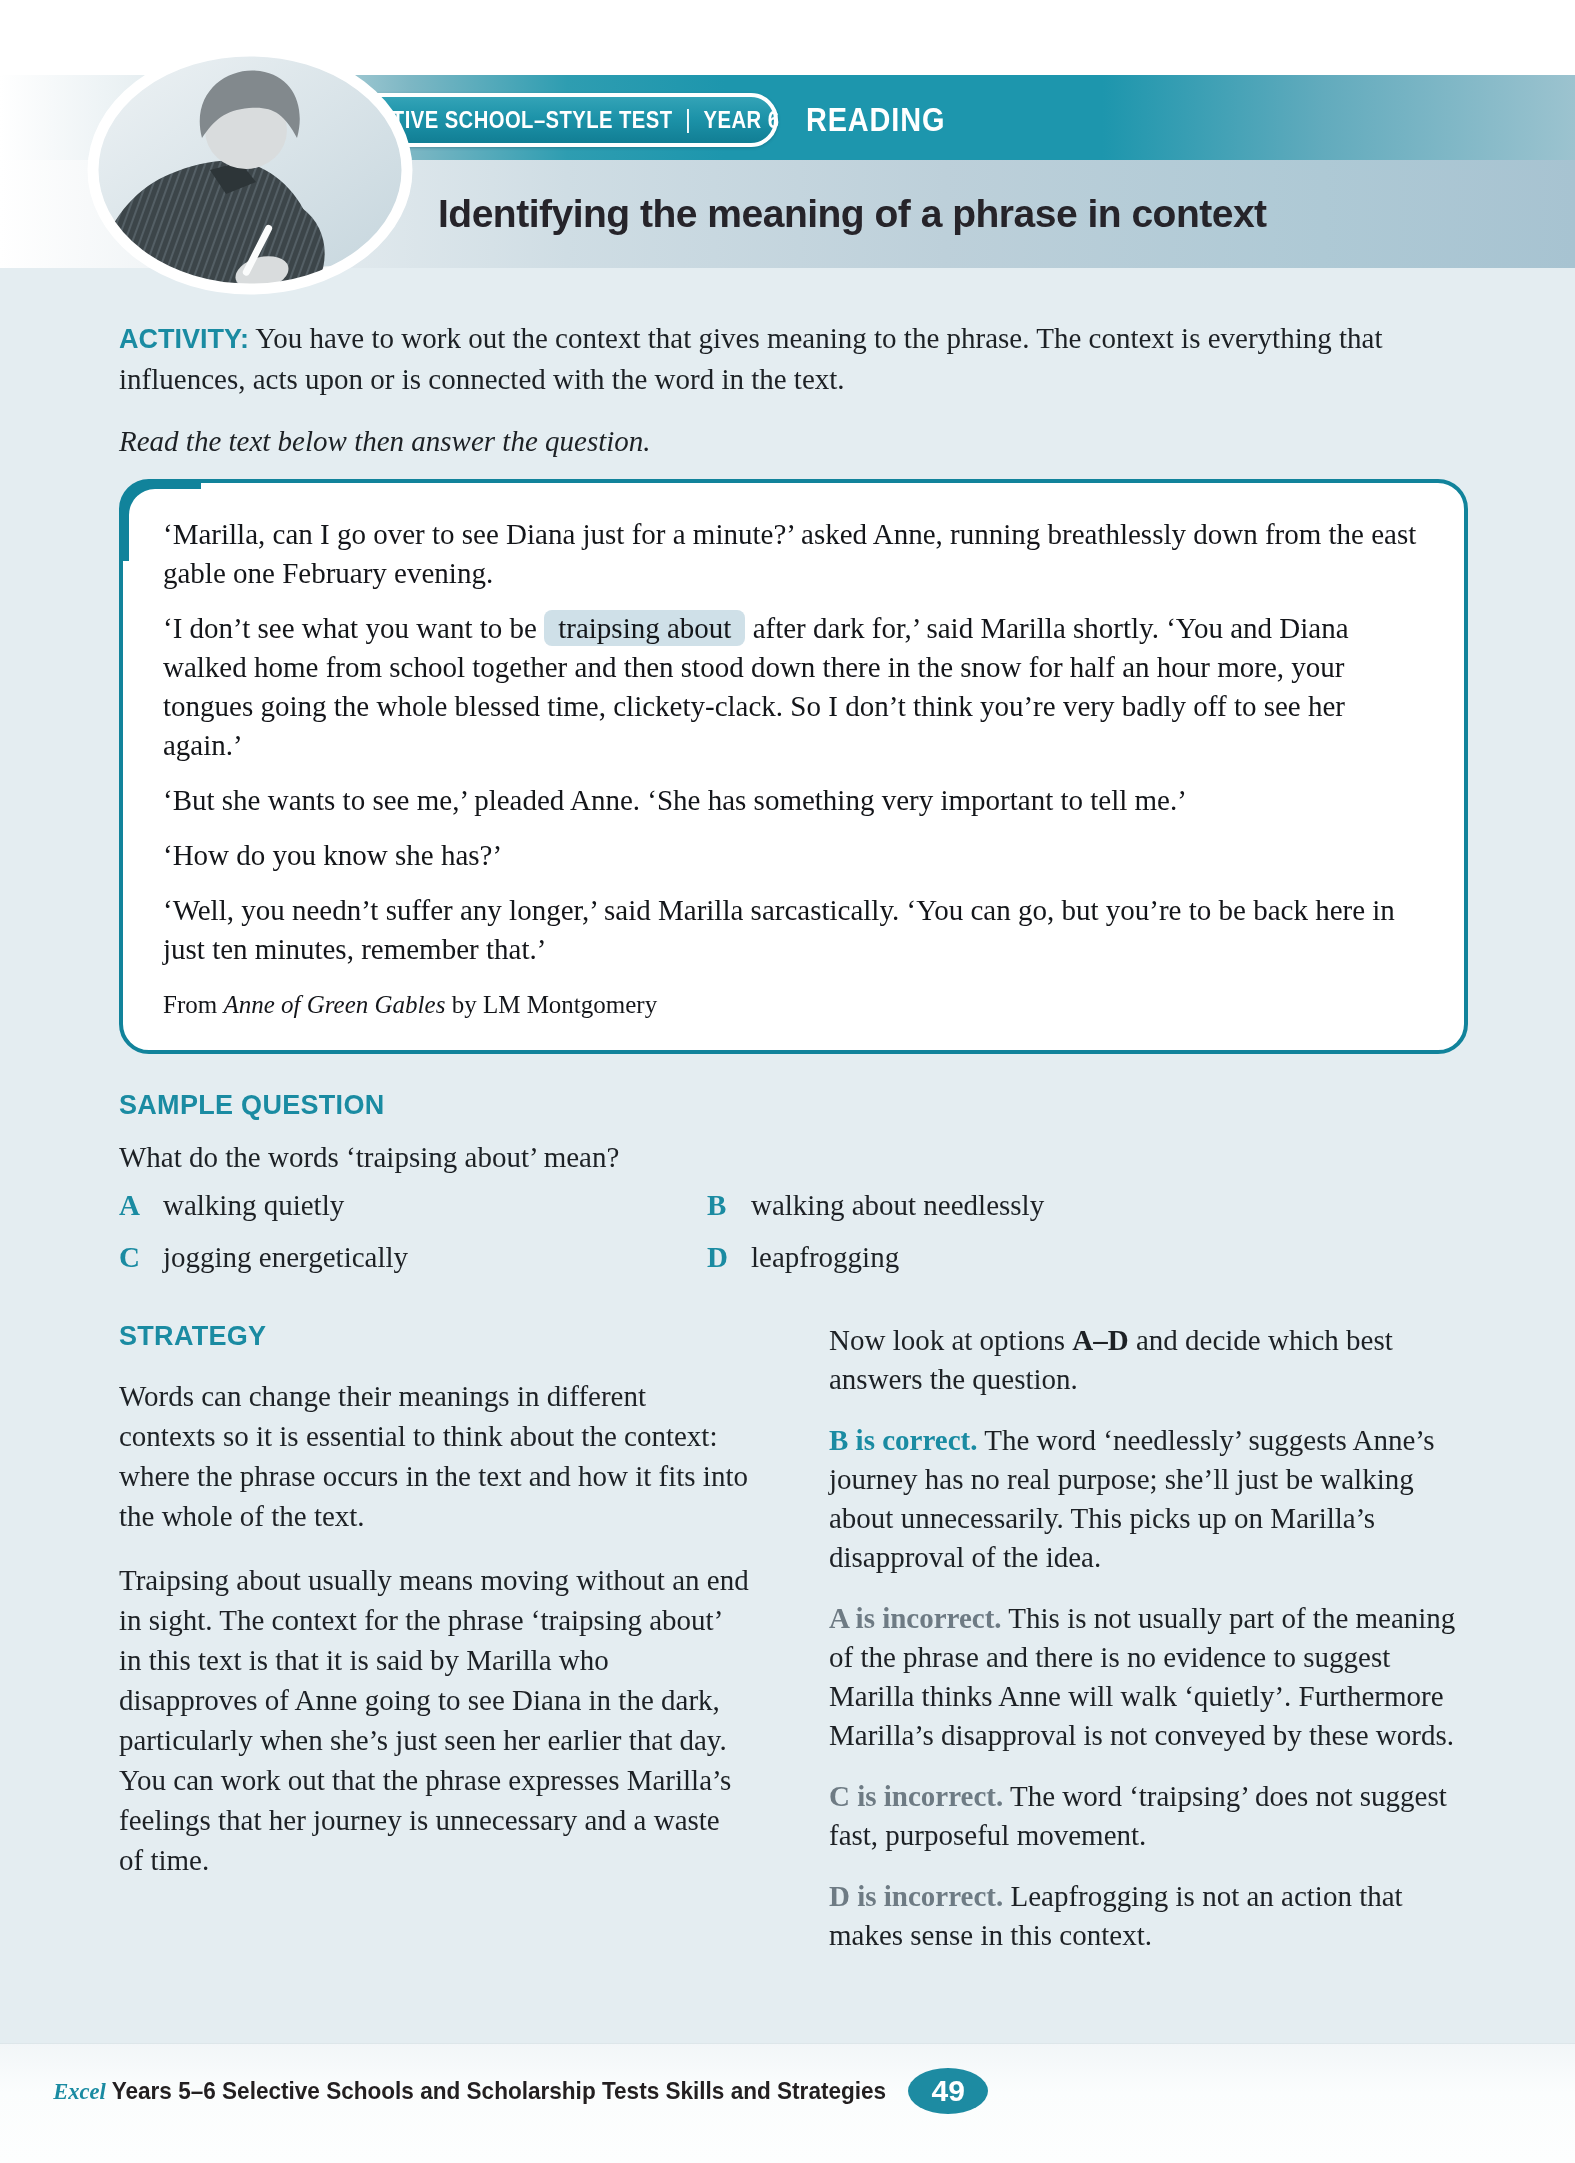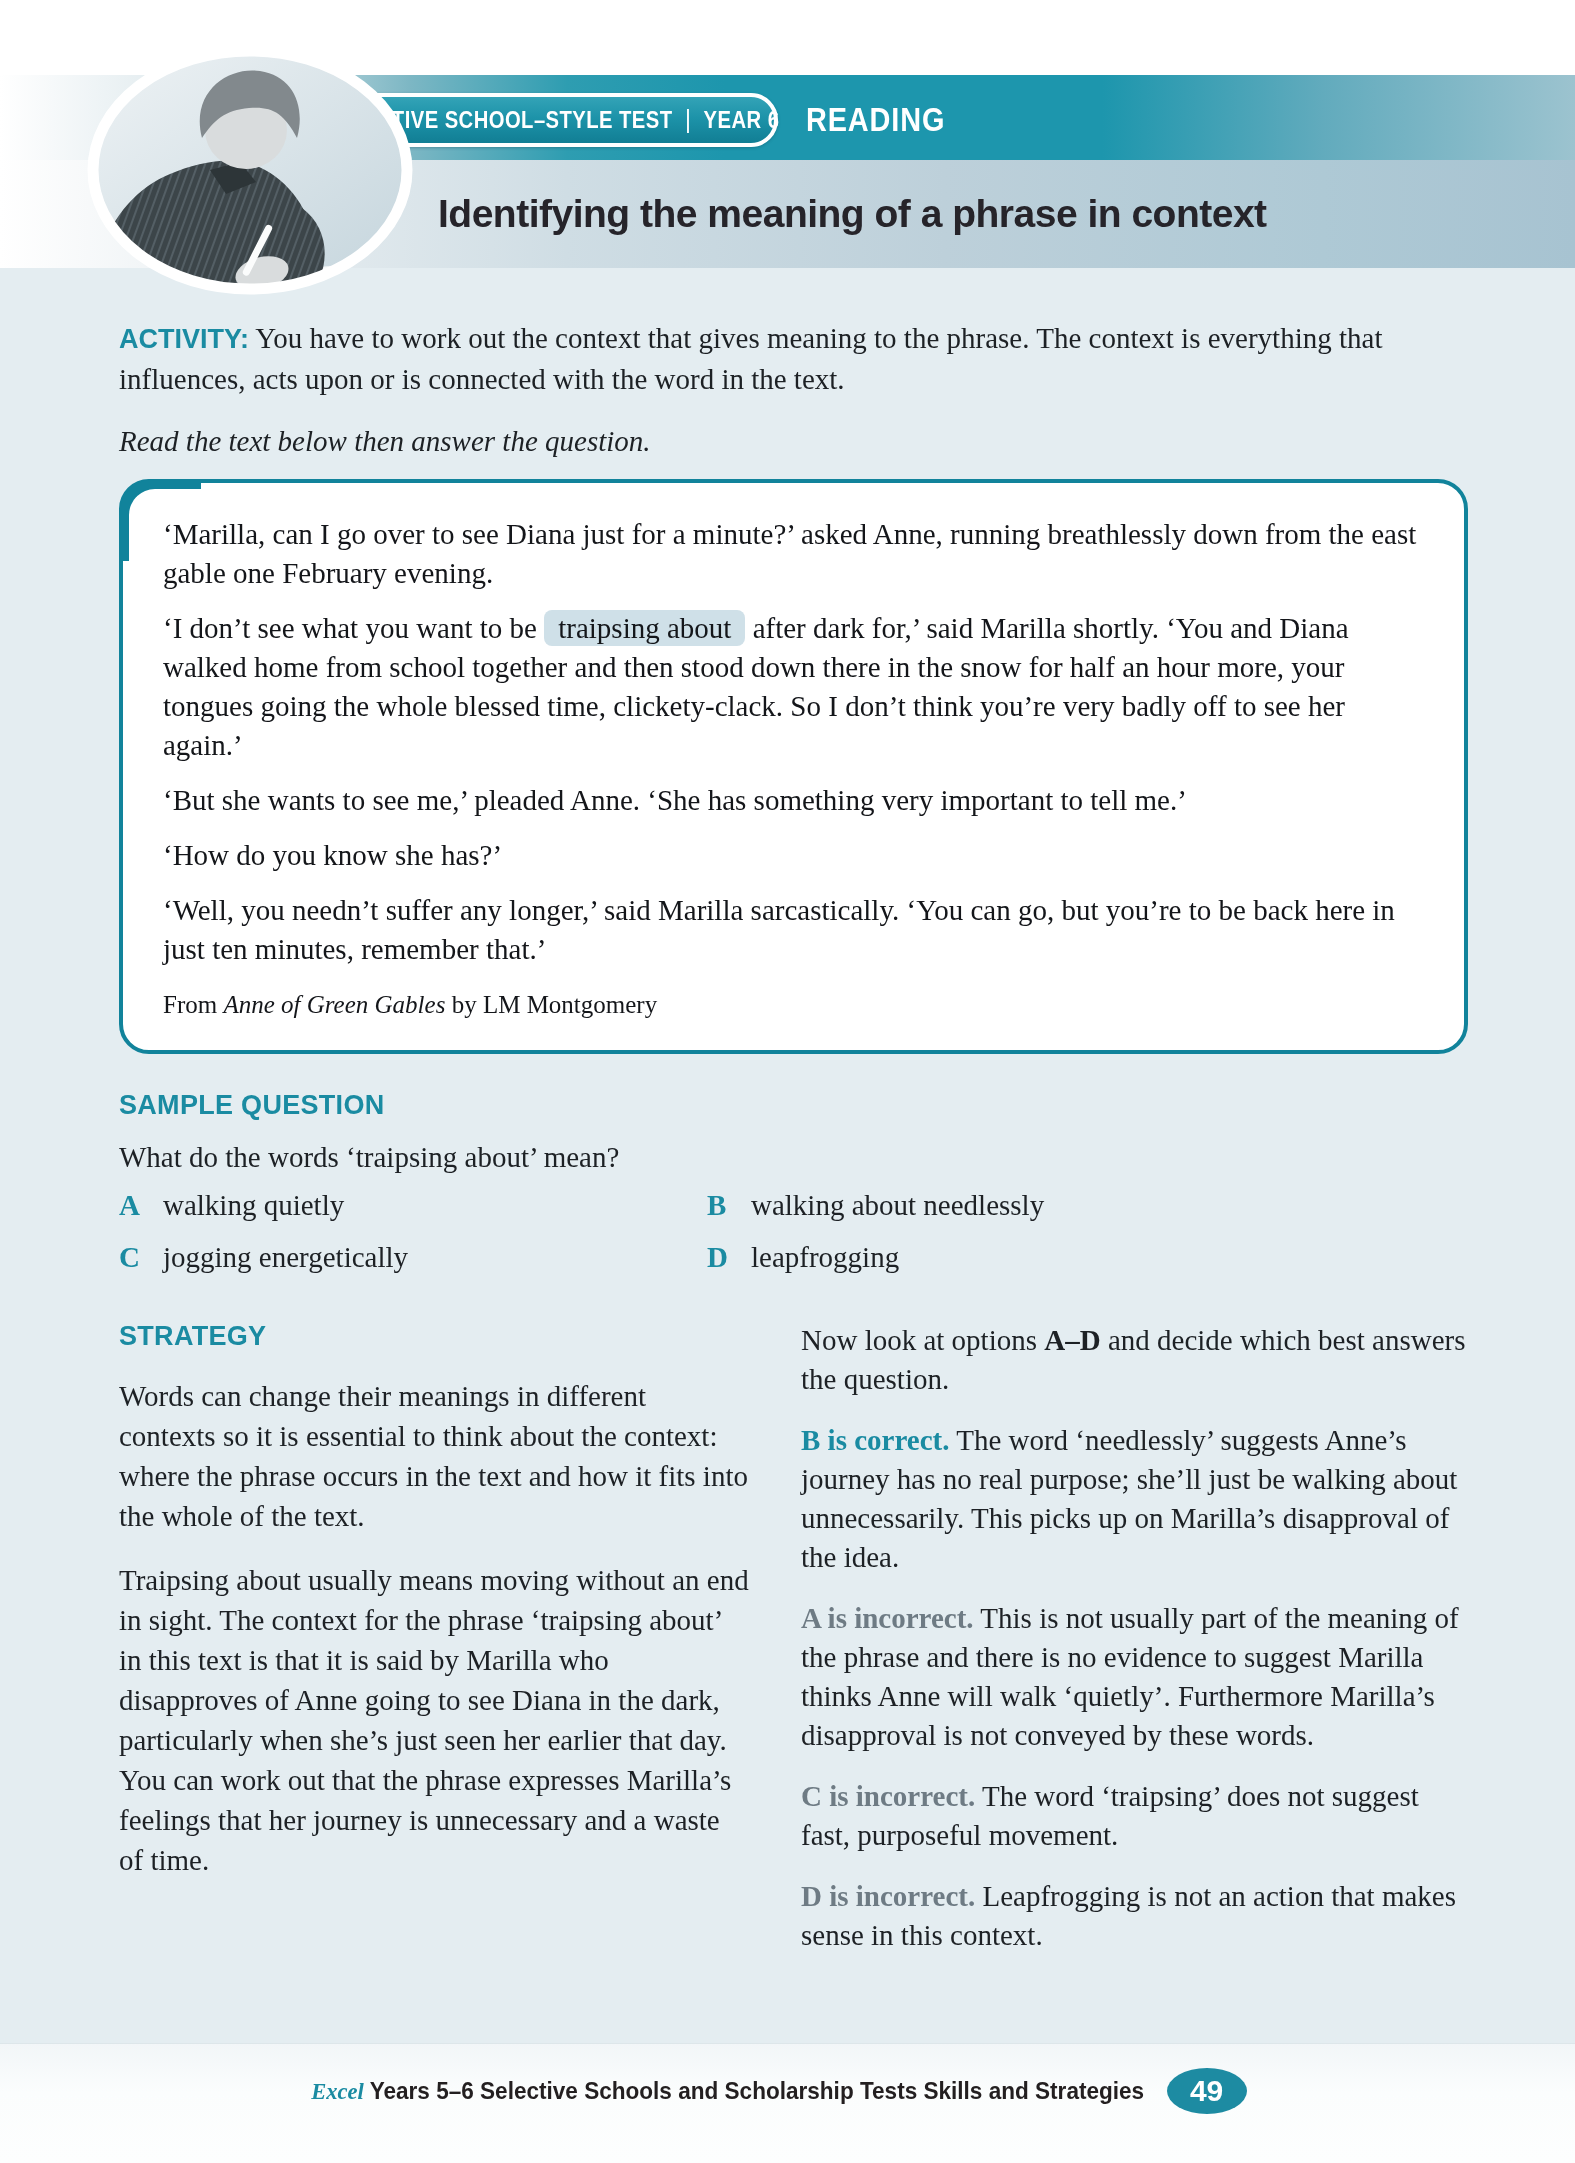--- a/index.html
+++ b/index.html
@@ -72,36 +72,36 @@
     font-size:27px; color:#1a8ba2; letter-spacing:.3px;
   }
   .sq-heading { margin-top:36px; }
   .question { margin-top:16px; font-size:29px; line-height:40px; color:#1d2125; }
   .options {
     display:grid; grid-template-columns:588px 1fr; row-gap:12px; margin-top:8px;
   }
   .option { display:flex; font-size:29px; line-height:40px; color:#1d2125; }
   .opt-letter { color:#1a8ba2; font-weight:bold; width:44px; flex:0 0 44px; }
   .strategy-grid {
-    display:grid; grid-template-columns:630px 1fr; column-gap:52px;
+    display:grid; grid-template-columns:630px 1fr; column-gap:80px;
     margin-top:44px; align-items:start;
   }
   .col-left p { font-size:29px; line-height:40px; color:#1d2125; margin-top:24px; }
   .col-right p { font-size:29px; line-height:39px; color:#1d2125; margin-bottom:22px; }
   .bold-black { font-weight:bold; }
   .ans-correct { color:#1a8ba2; font-weight:bold; }
   .ans-incorrect { color:#6e7b84; font-weight:bold; }
   
   .footer {
     position:absolute; top:2043px; left:0; width:100%; height:120px;
     background:linear-gradient(180deg,#f2f6f8 0%,#fbfdfd 40%,#fdfefe 100%);
     border-top:1px solid #dde6ea;
   }
   .footer-row {
-    display:flex; align-items:center; justify-content:center;
+    display:flex; align-items:center; justify-content:flex-start;
     padding:24px 70px 0 0; gap:22px;
   }
   .footer-text {
     font-family:"Liberation Sans","DejaVu Sans",sans-serif; font-weight:bold;
     font-size:24px; color:#231f20; white-space:nowrap;
     transform:scaleX(.94); transform-origin:right center;
   }
   .footer-brand { font-family:"Liberation Serif","DejaVu Serif",serif; font-style:italic; color:#1a8ba2; }
   .page-num {
     width:80px; height:46px; border-radius:50%;

